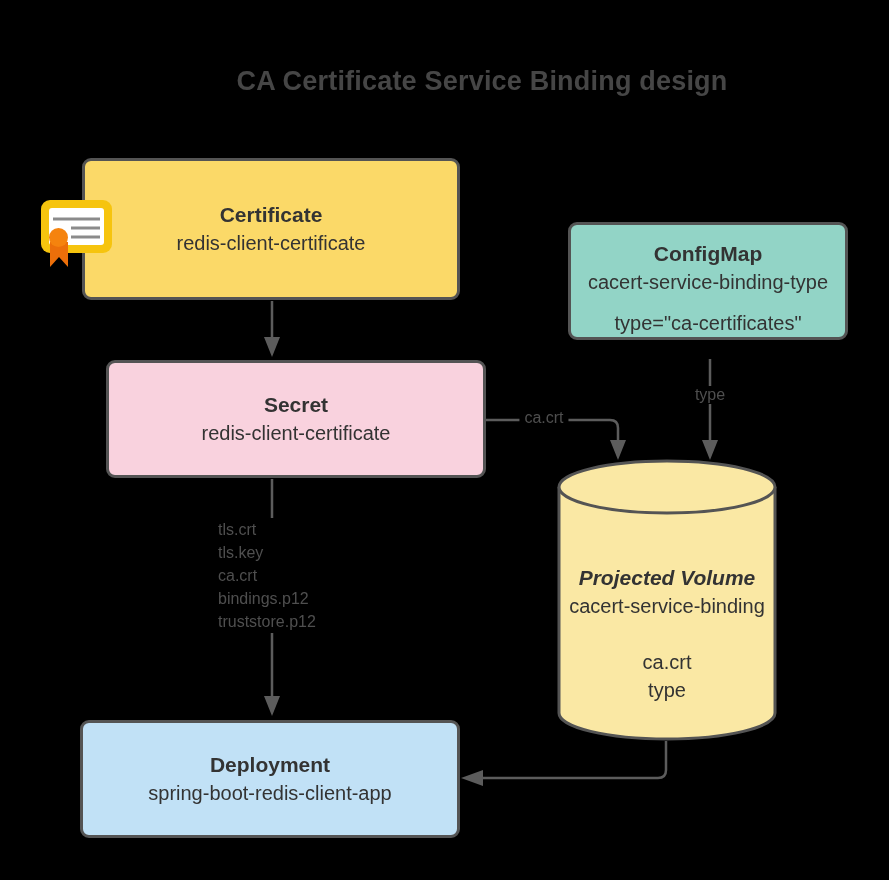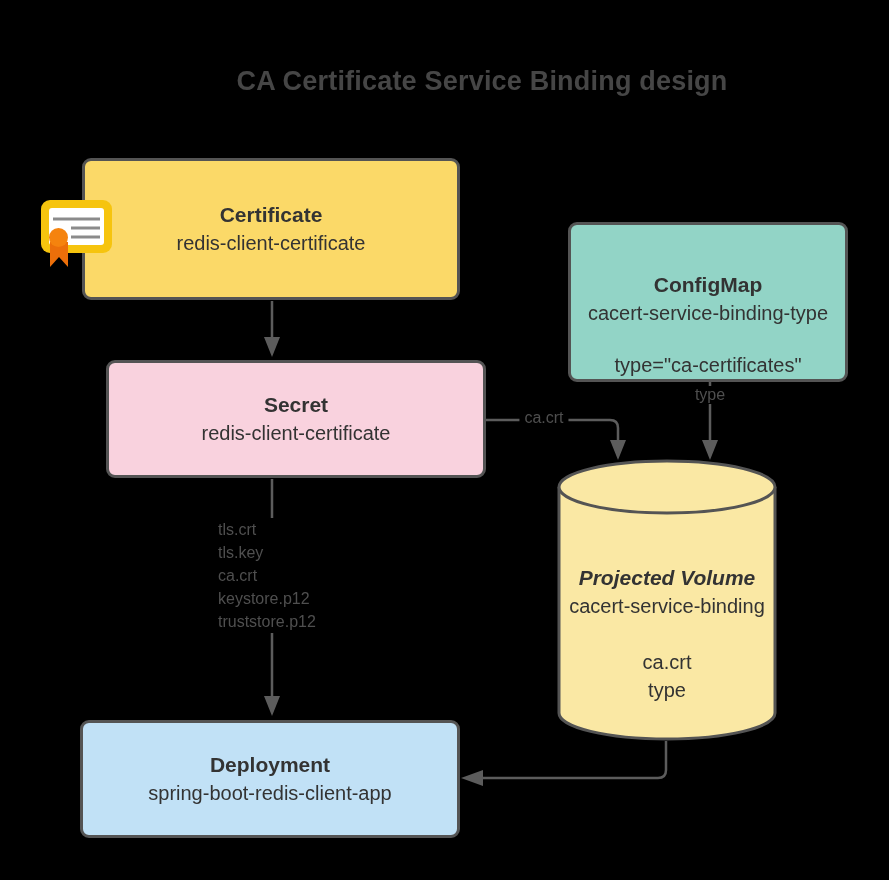--- a/index.html
+++ b/index.html
@@ -19,22 +19,22 @@
 
   .node{position:absolute;border:3px solid var(--node-border);border-radius:9px;
     display:flex;flex-direction:column;align-items:center;justify-content:center;
     color:var(--node-text);text-align:center;}
   .node .node-title{font-size:21px;font-weight:bold;line-height:28px;}
   .node .node-subtitle{font-size:20px;line-height:28px;}
 
   .node-certificate{left:82px;top:158px;width:378px;height:142px;background:var(--certificate-fill);}
   .node-secret{left:80px;top:360px;width:380px;height:118px;background:var(--secret-fill);margin-left:26px;}
   .node-deployment{left:80px;top:720px;width:380px;height:118px;background:var(--deployment-fill);}
-  .node-configmap{left:568px;top:222px;width:280px;height:160px;background:var(--configmap-fill);
-    justify-content:flex-end;padding-top:15px;}
+  .node-configmap{left:568px;top:222px;width:280px;height:118px;background:var(--configmap-fill);
+    justify-content:center;padding-top:15px;}
   .node-configmap .spacer{height:24px;}
 
   .cert-icon{position:absolute;left:38px;top:197px;width:78px;height:74px;}
   .cert-icon .card-bg{fill:var(--icon-gold);}
   .cert-icon .card-paper{fill:#fff;}
   .cert-icon .card-line{stroke:var(--icon-line);stroke-width:3;}
   .cert-icon .ribbon-tails{fill:var(--icon-ribbon);}
   .cert-icon .ribbon-seal{fill:var(--icon-ribbon-seal);}
 
   .cylinder-svg{position:absolute;left:554px;top:454px;width:226px;height:292px;}
@@ -131,18 +131,18 @@
     <div class="node-subtitle">spring-boot-redis-client-app</div>
   </div>
 
   <div class="edge-label label-cacrt">ca.crt</div>
   <div class="edge-label label-type">type</div>
 
   <div class="edge-label label-files">
     <div>tls.crt</div>
     <div>tls.key</div>
     <div>ca.crt</div>
-    <div>keystore.p12</div>
+    <div>bindings.p12</div>
     <div>truststore.p12</div>
   </div>
 
 
 </div>
 
 </body></html>

